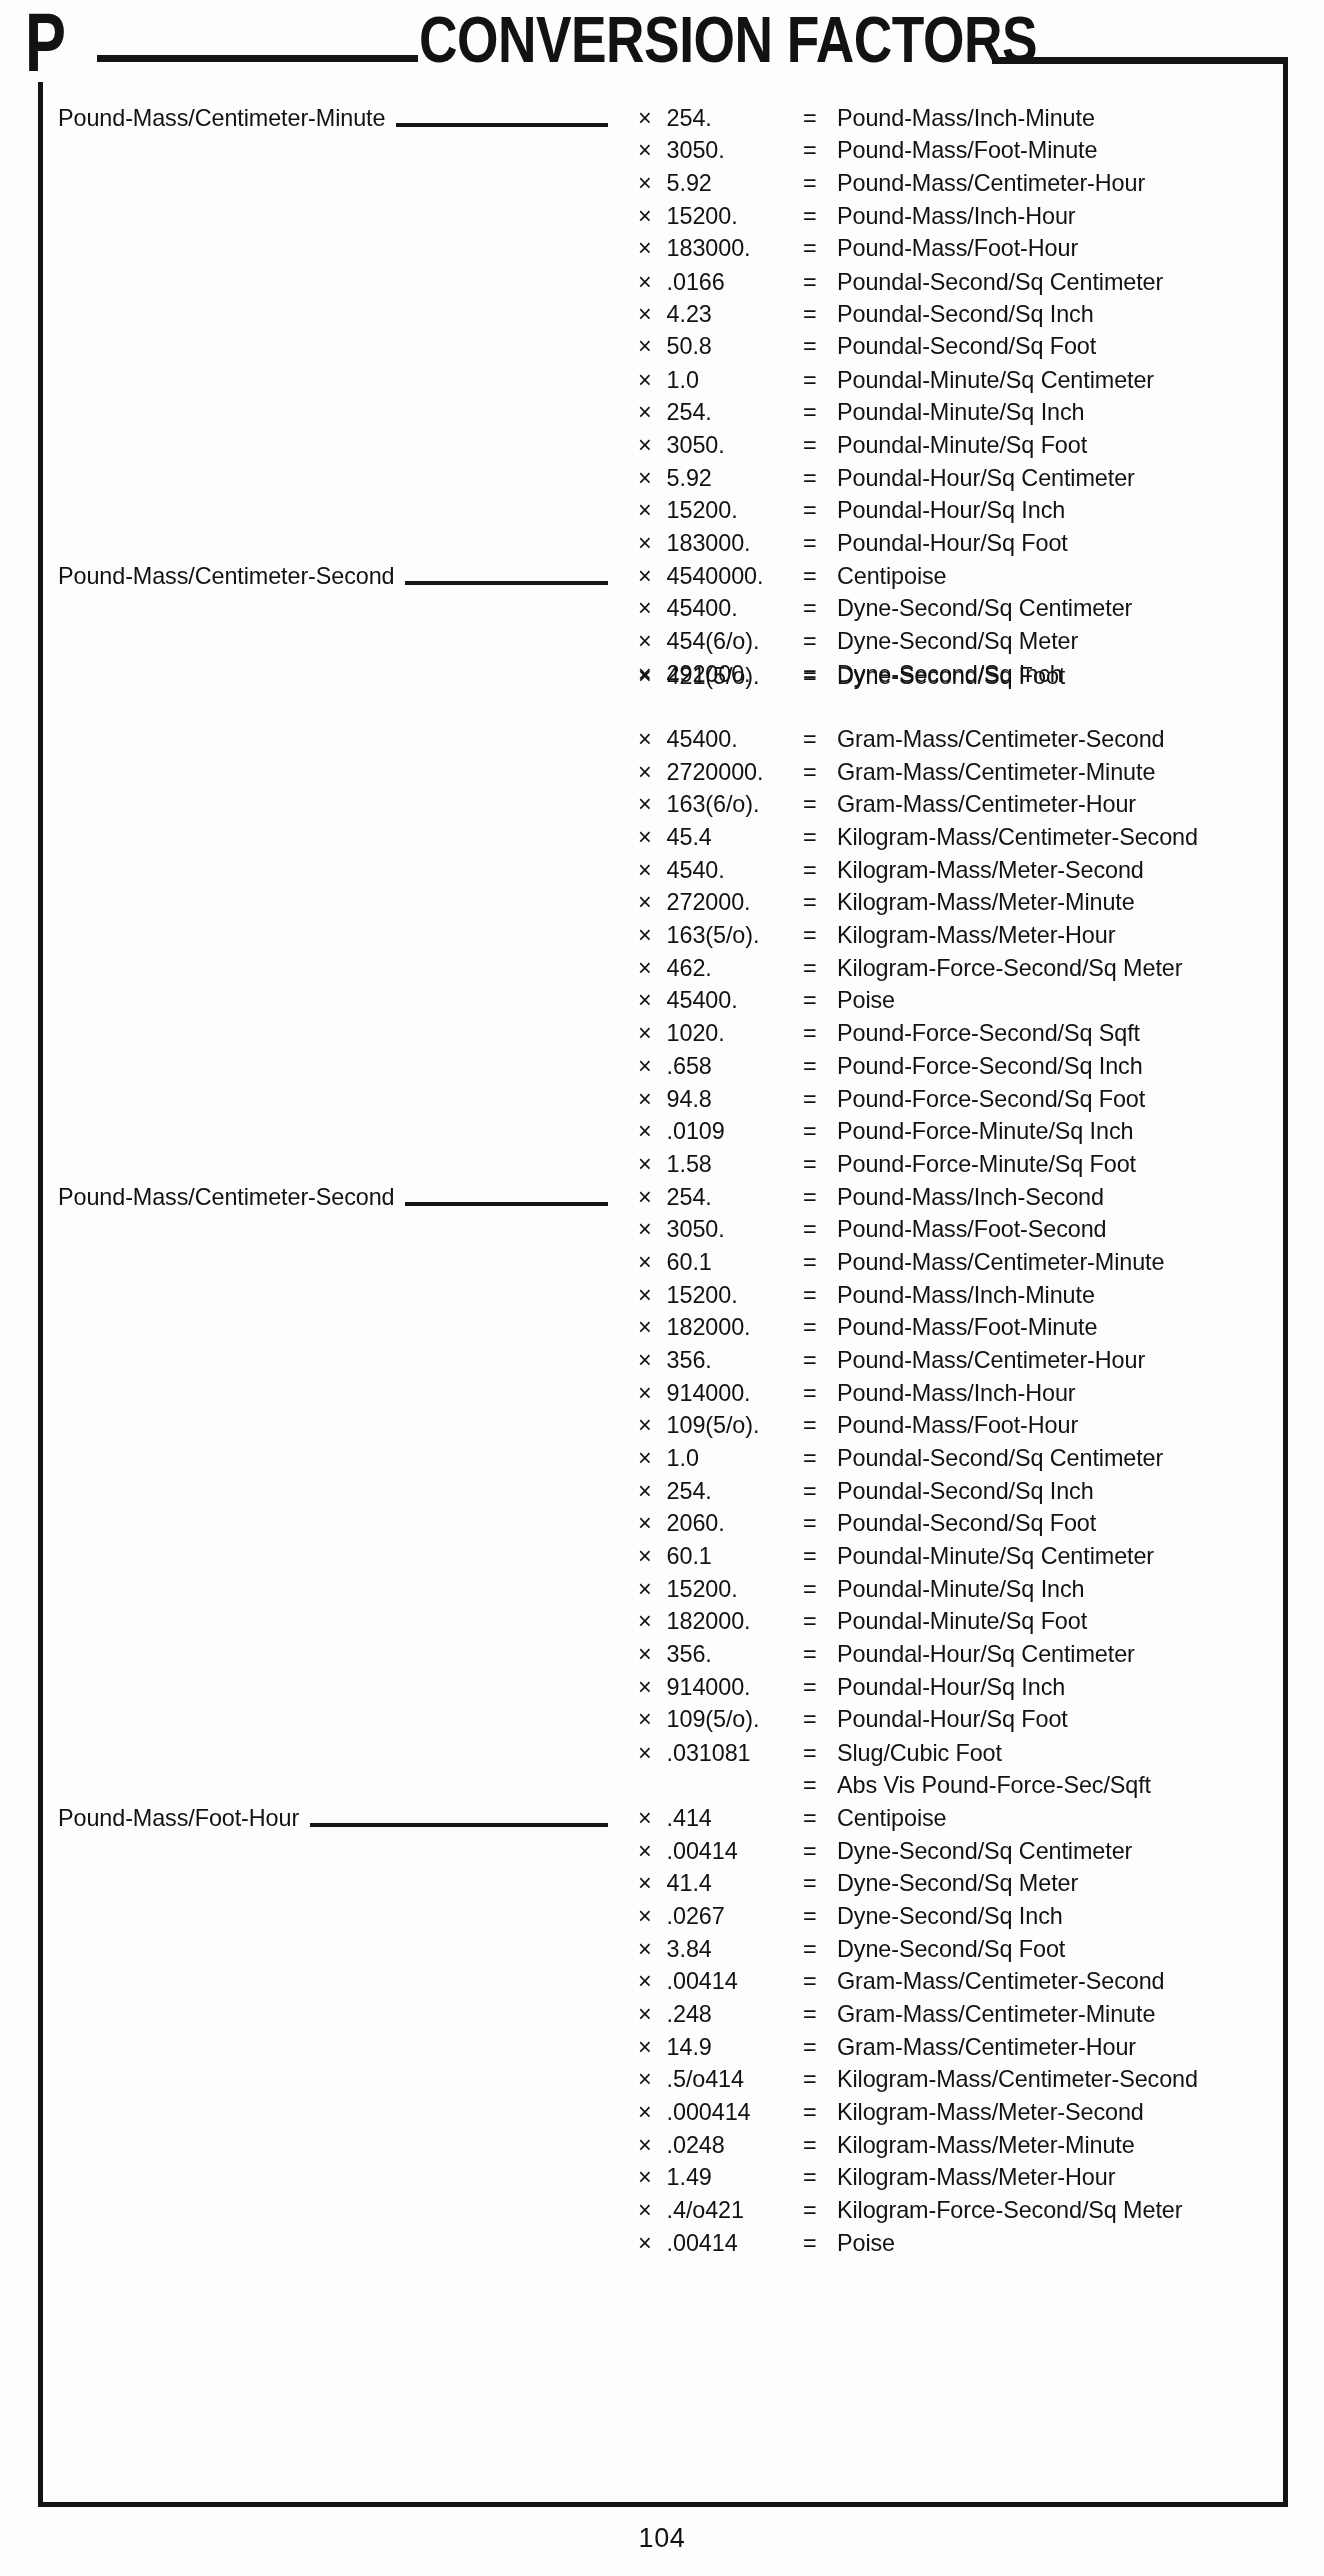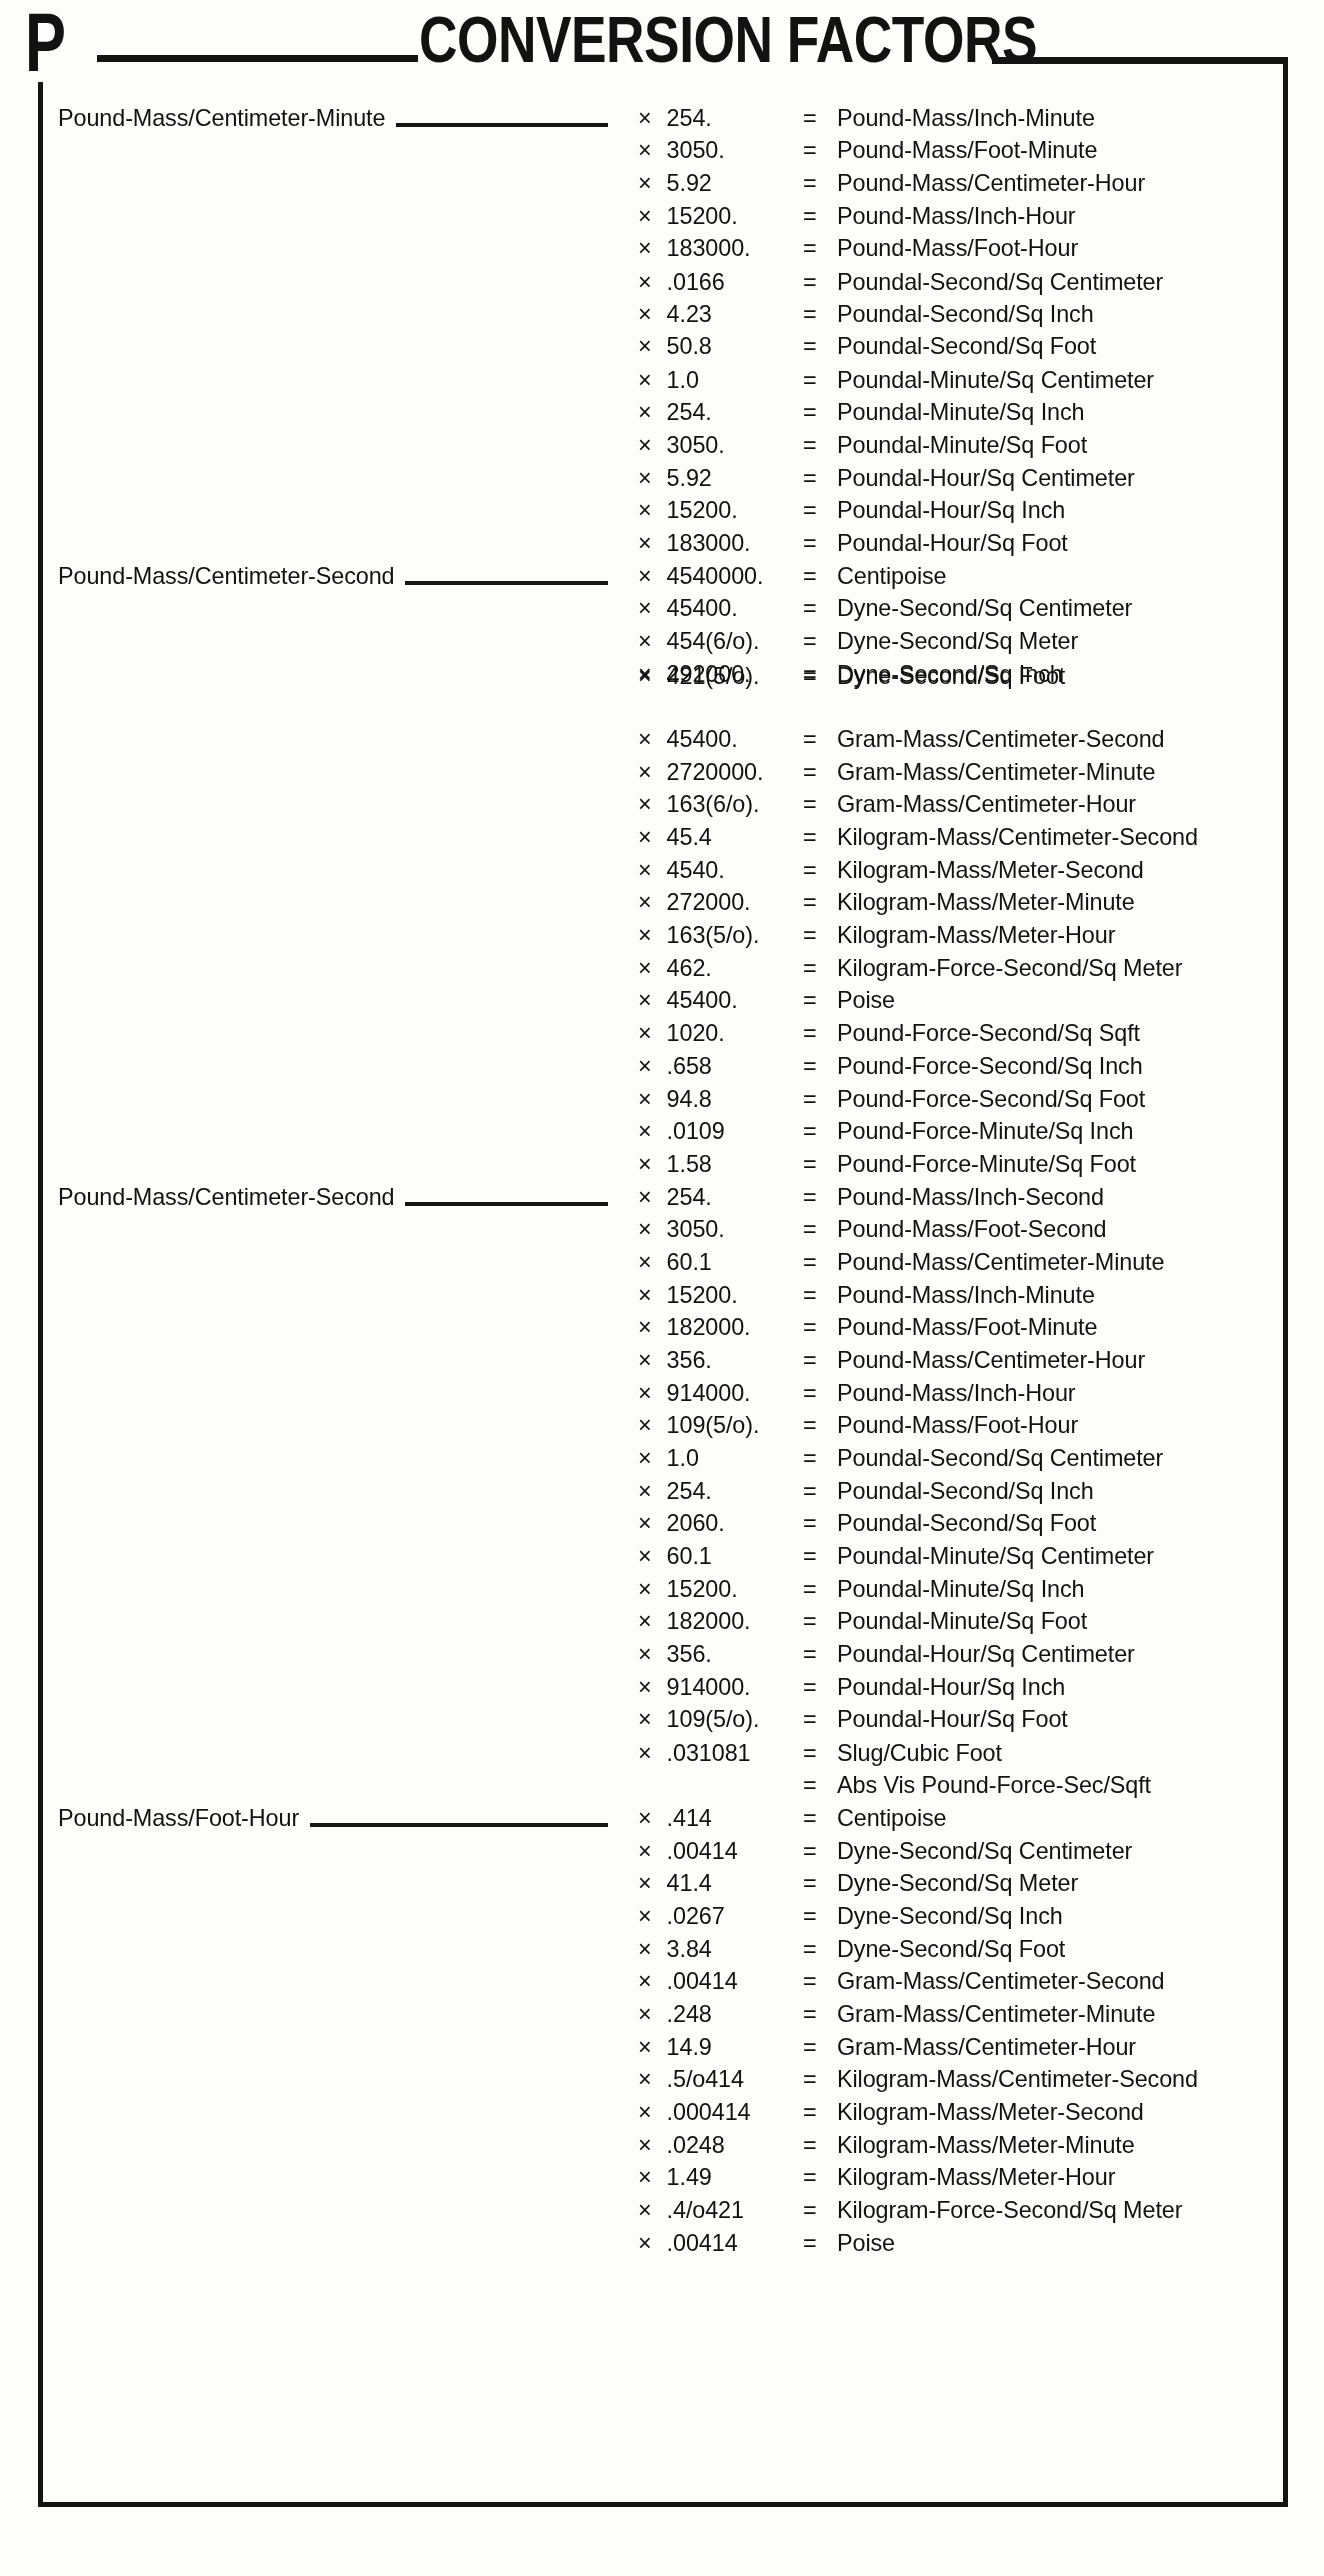--- a/index.html
+++ b/index.html
@@ -663,14 +663,15 @@
       <div class="row" style="top: 2227px;">
 
     <div class="factor">
       <span class="mul">×</span><span class="fval">.00414</span>
     </div>
     <span class="eq">=</span>
     <span class="result">Poise</span>
   </div>
     </div>
 
+  <div class="page-number">104</div>
 </div>
 
 
 </body></html>

